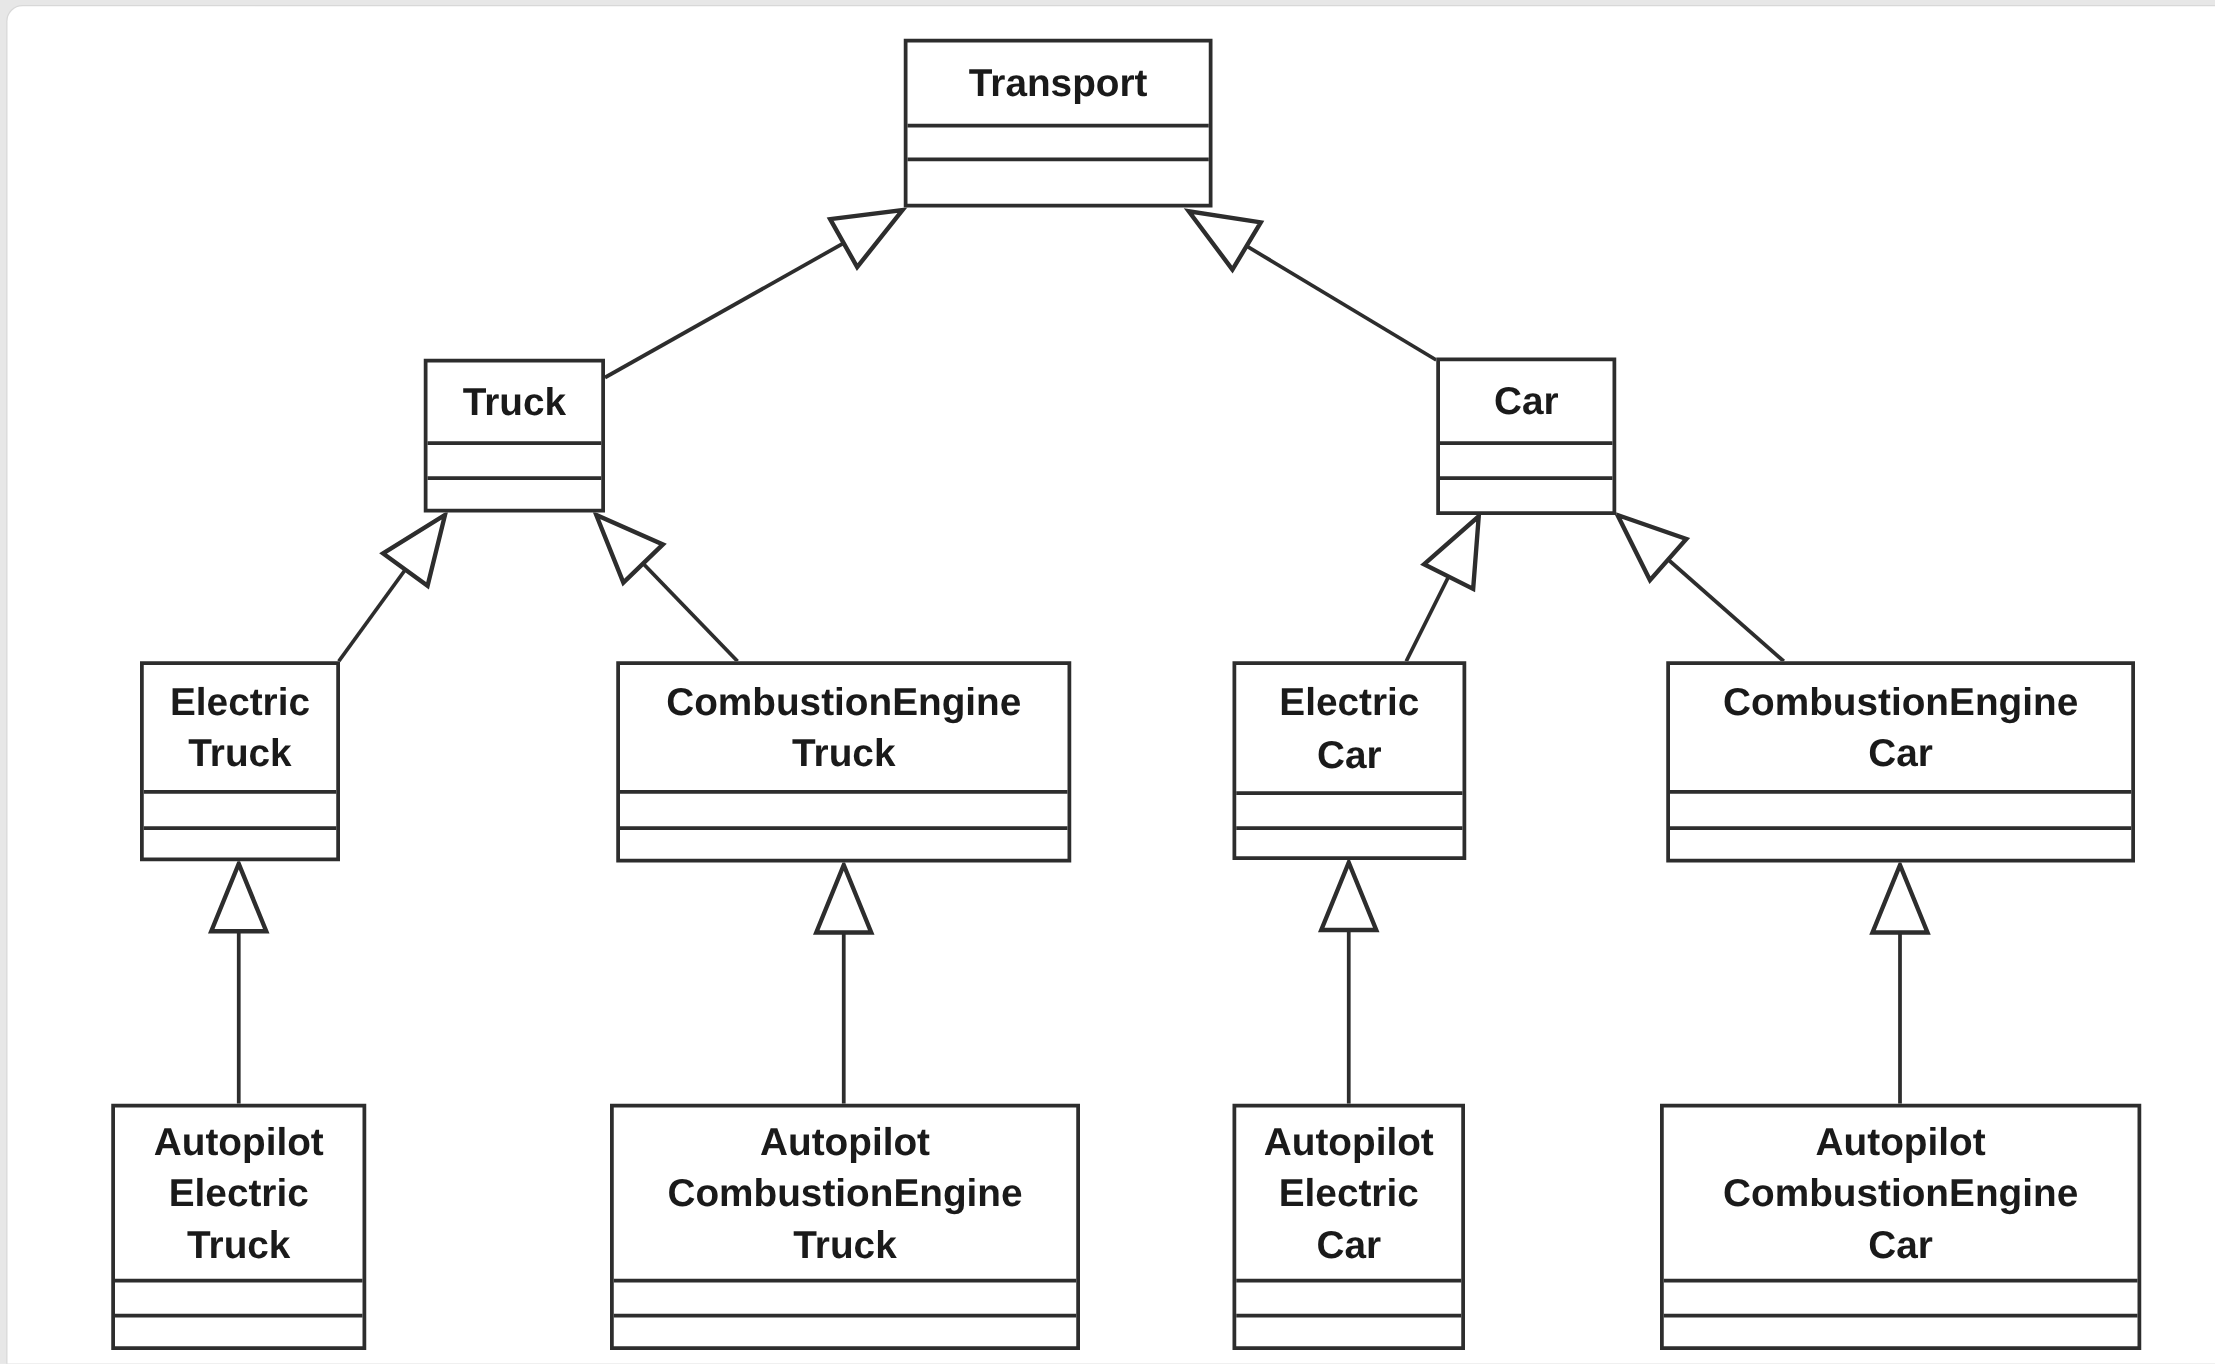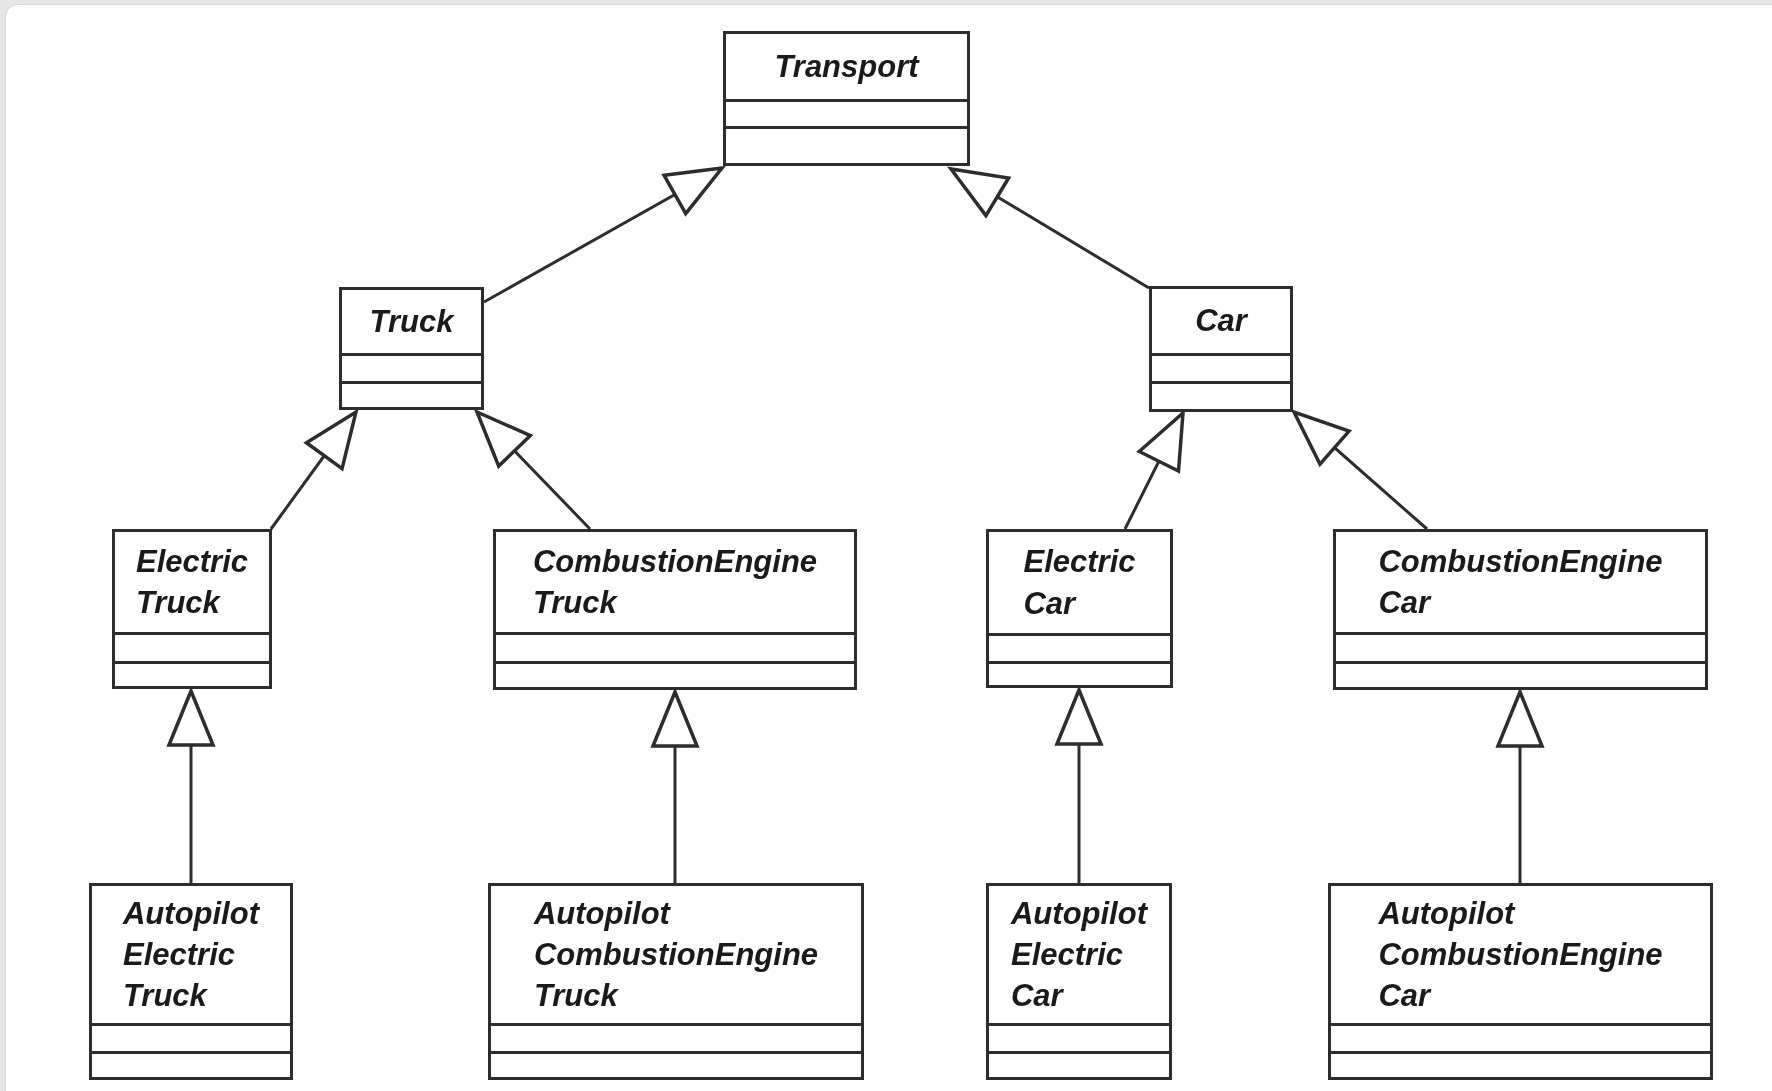--- a/index.html
+++ b/index.html
@@ -28,26 +28,26 @@
     background: #ffffff;
     border: 3px solid #2d2d2d;
     display: flex;
     flex-direction: column;
   }
   .cls-title {
     flex: 1;
     display: flex;
     align-items: center;
     justify-content: center;
+    text-align: center;
     white-space: pre-line;
     font-weight: bold;
     font-size: 31px;
     line-height: 1.33;
     color: #1a1a1a;
-    font-style: italic;
   }
   .cls-compart {
     border-top: 3px solid #2d2d2d;
   }
 </style>
 </head>
 <body>
 
 <div class="surface"></div>
 

